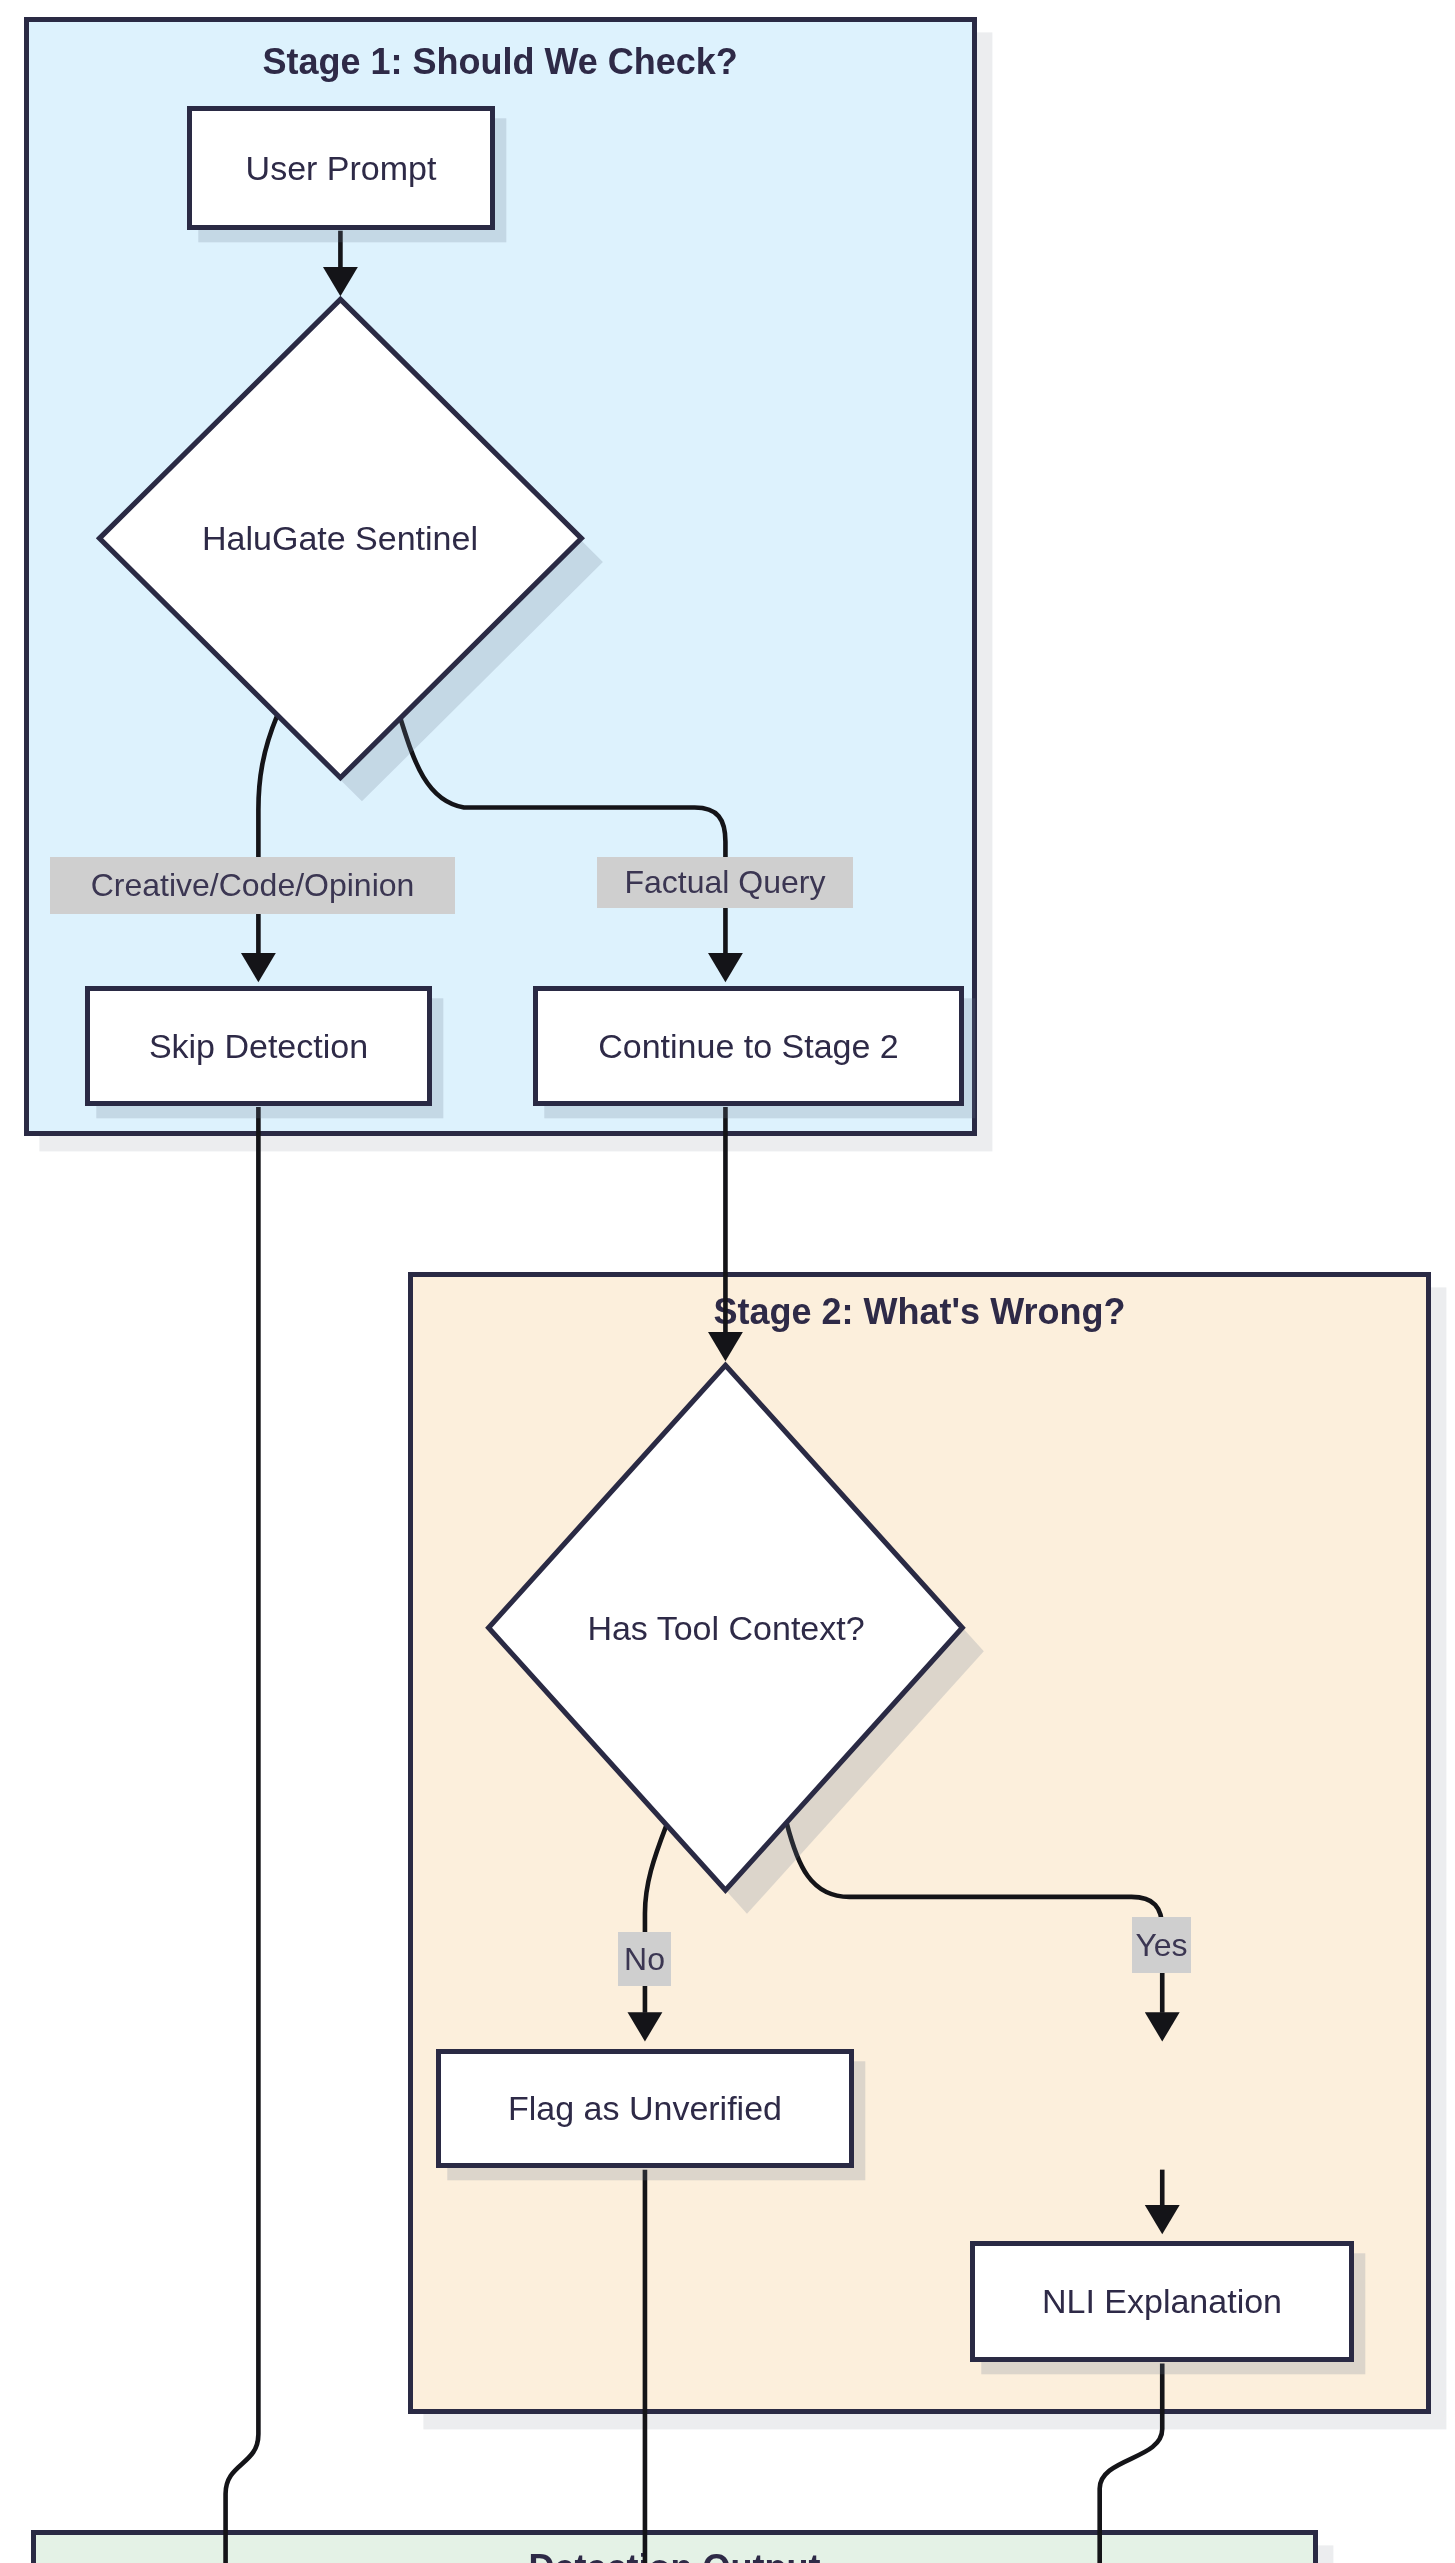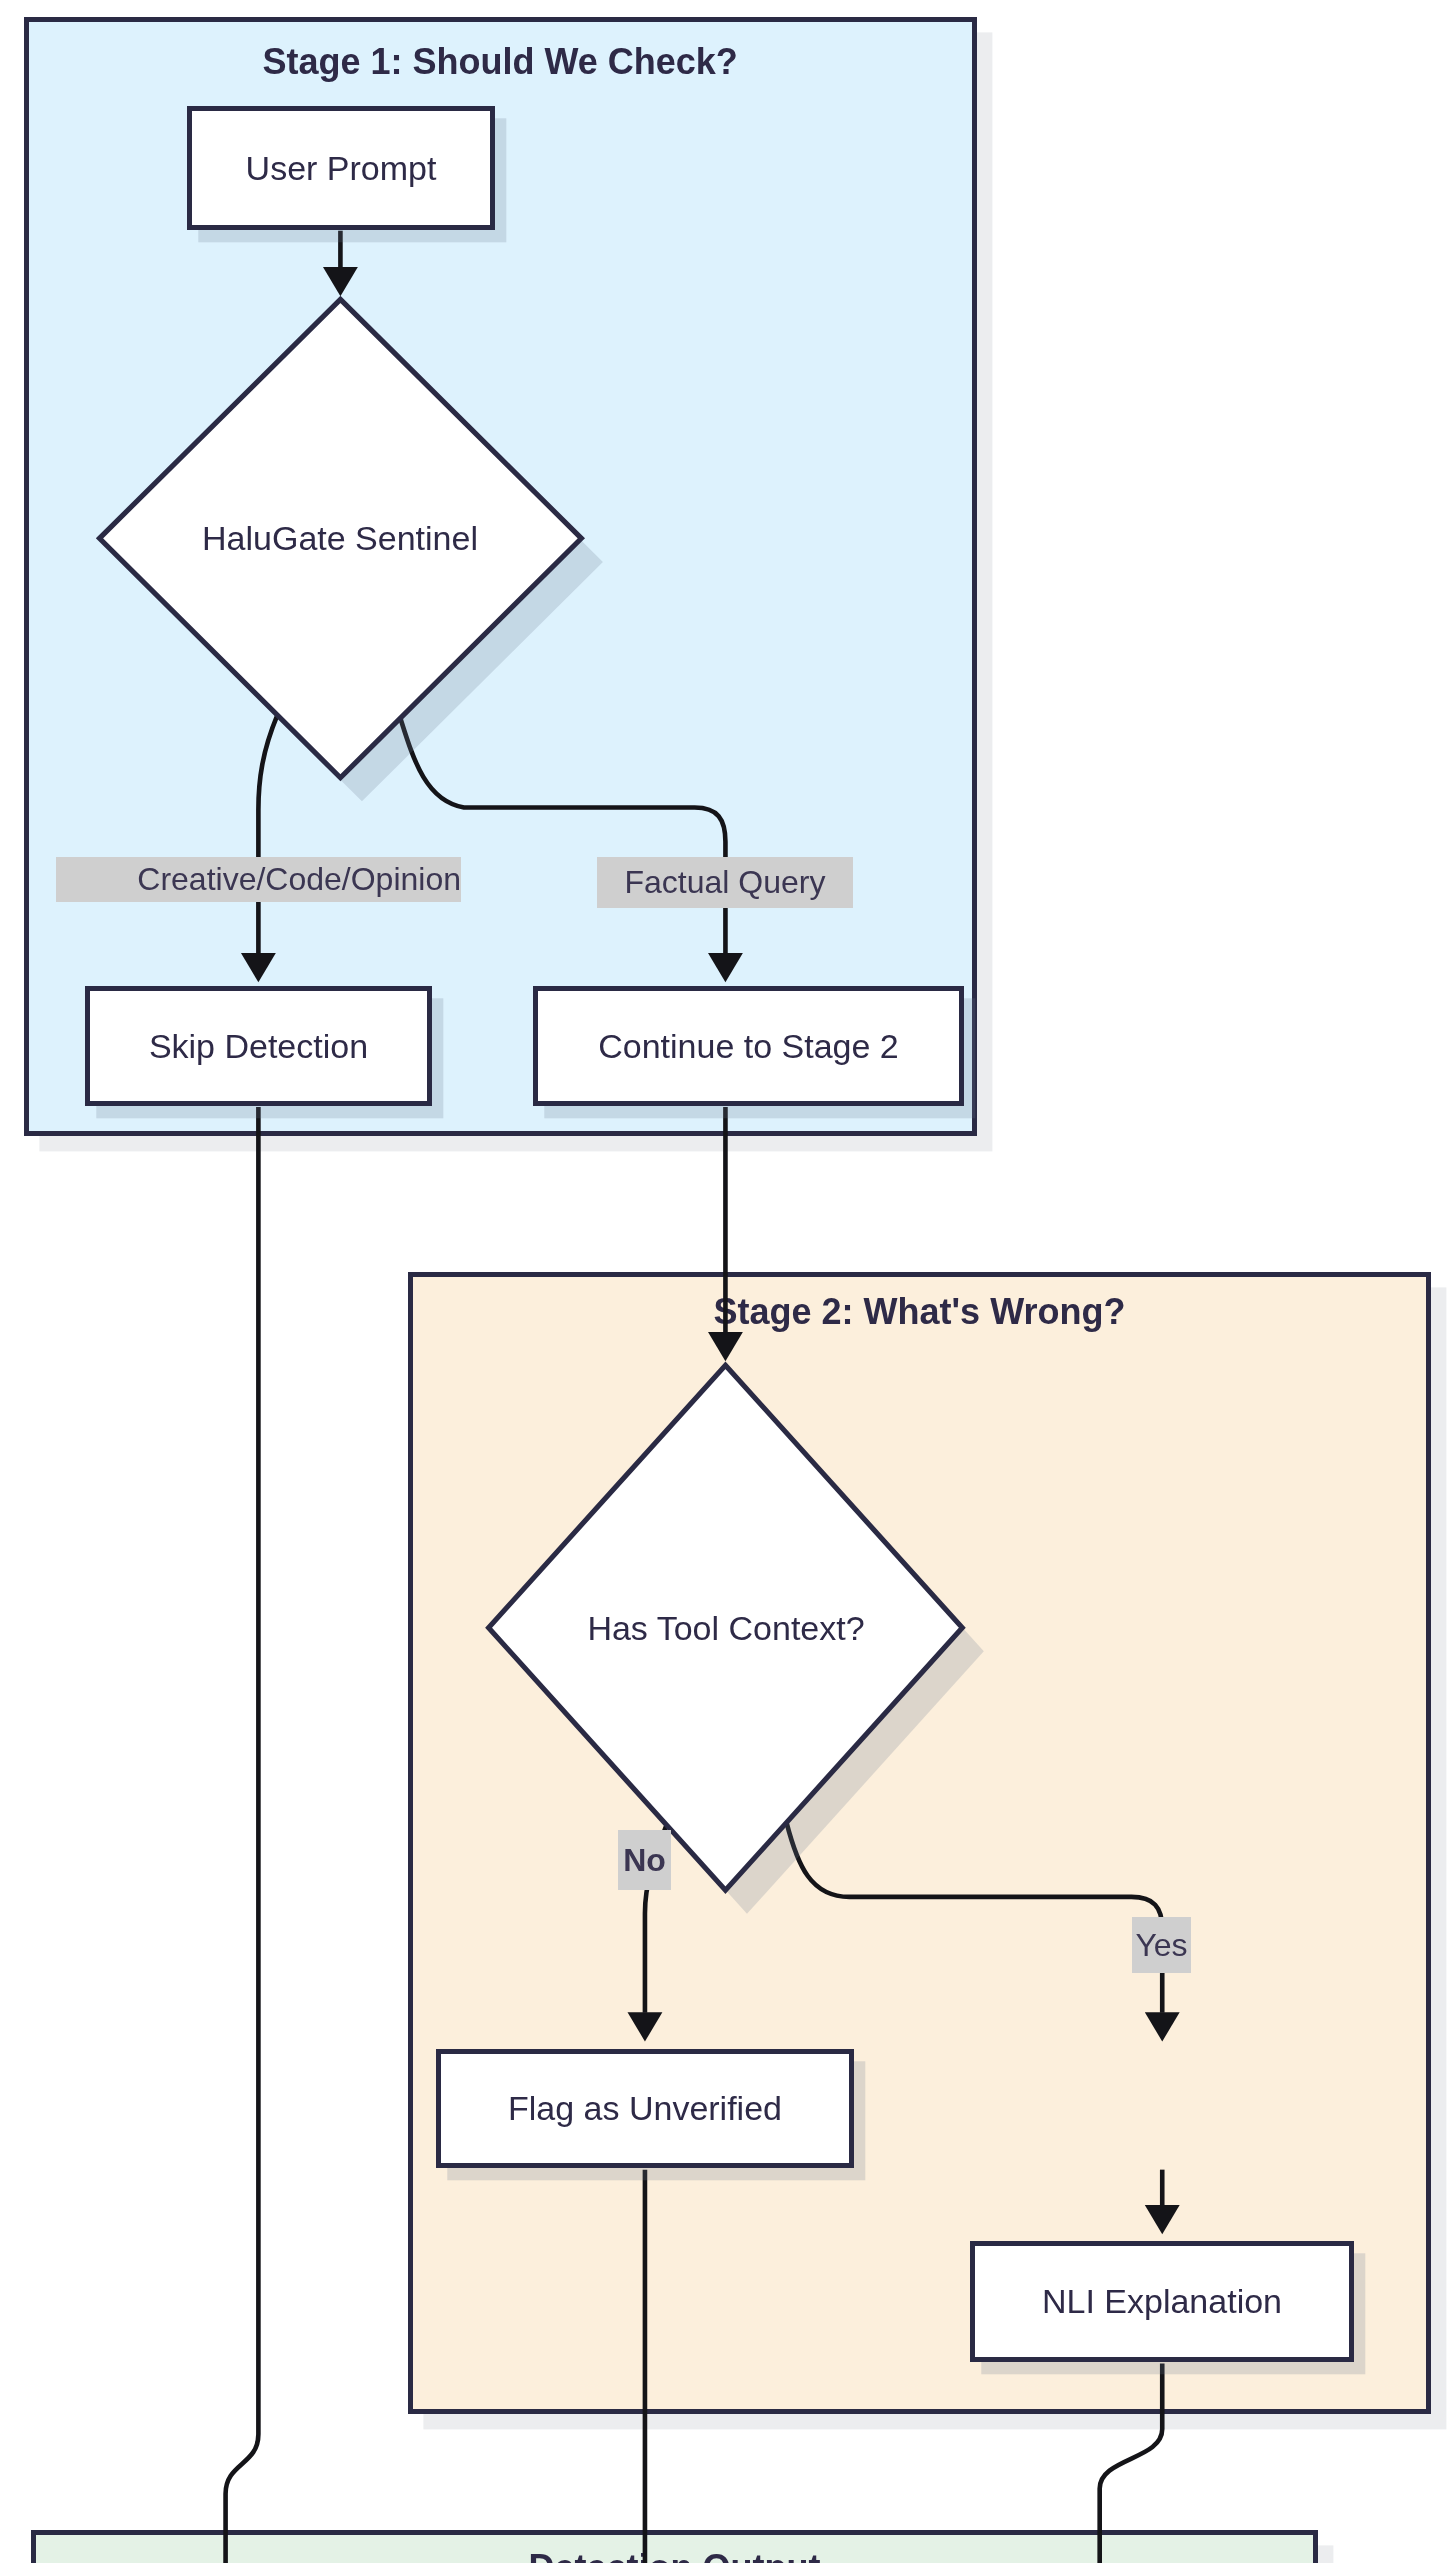--- a/index.html
+++ b/index.html
@@ -115,29 +115,29 @@
 
   <div class="node" style="left:436px;top:2049px;width:418px;height:119px;">
     <span>Flag as Unverified</span>
   </div>
 
 
   <div class="node" style="left:970px;top:2241px;width:384px;height:121px;">
     <span>NLI Explanation</span>
   </div>
 
-  <div class="edge-label" style="left:56px;top:857px;width:405px;height:45px;justify-content:flex-end;">
+  <div class="edge-label" style="left:50px;top:857px;width:405px;height:57px;">
     <span>Creative/Code/Opinion</span>
   </div>
 
   <div class="edge-label" style="left:597px;top:857px;width:256px;height:51px;">
     <span>Factual Query</span>
   </div>
 
-  <div class="edge-label" style="left:618px;top:1830px;width:53px;height:60px;font-weight:bold;">
+  <div class="edge-label" style="left:618px;top:1932px;width:53px;height:54px;">
     <span>No</span>
   </div>
 
   <div class="edge-label" style="left:1132px;top:1917px;width:59px;height:56px;">
     <span>Yes</span>
   </div>
 
 </div>
 
 

